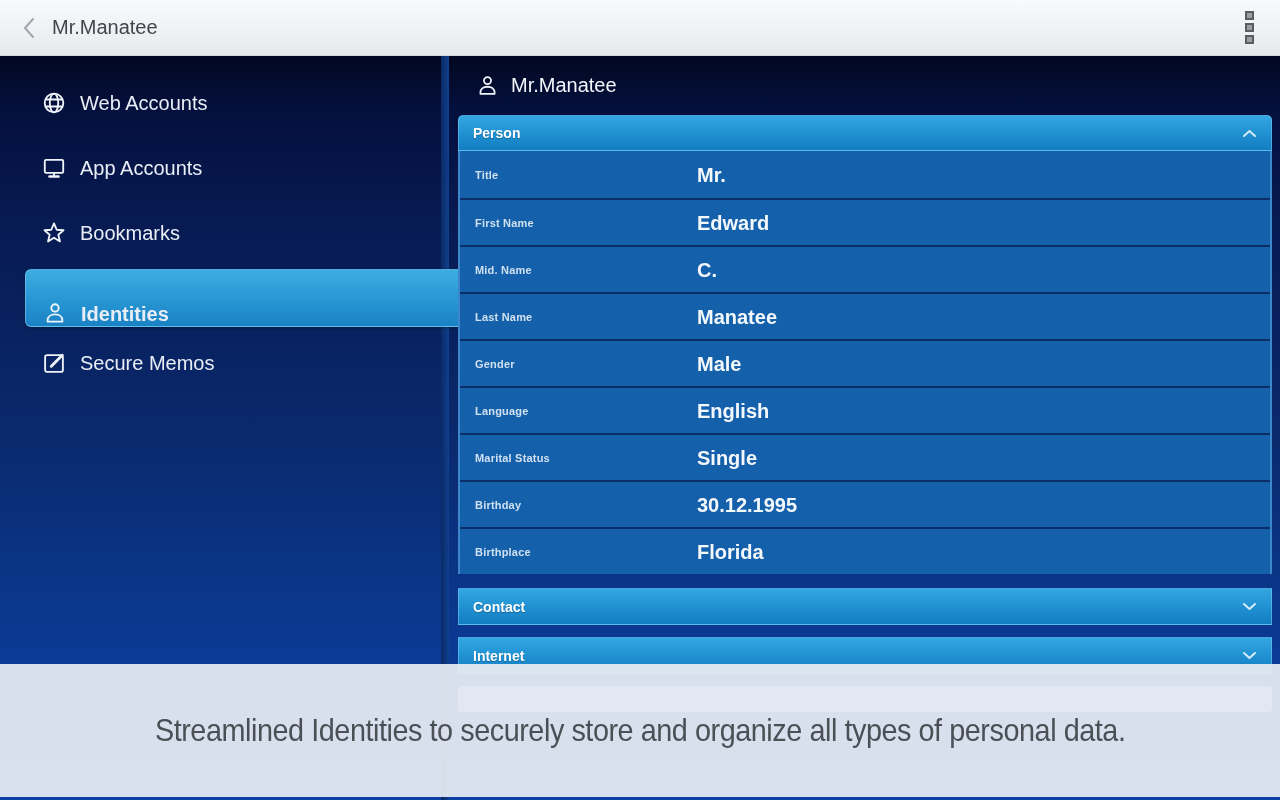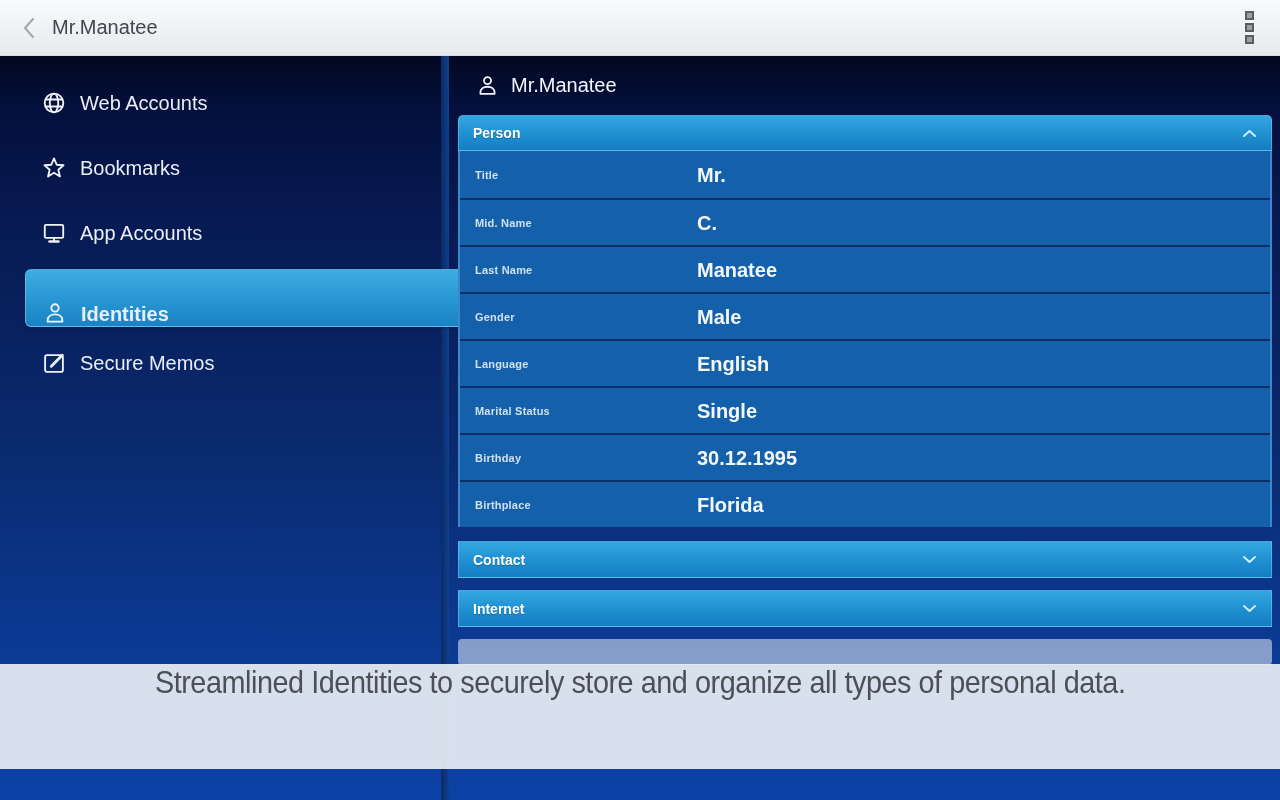--- a/index.html
+++ b/index.html
@@ -73,23 +73,23 @@
   }
   .row { position:relative; height:47px; }
   .row + .row { border-top:2px solid #0a2f68; }
   .row .r-label { position:absolute; left:15px; top:50%; transform:translateY(-50%); font-size:11px; font-weight:bold; color:#cfe0f0; letter-spacing:0.2px; }
   .row .r-value { position:absolute; left:237px; top:50%; transform:translateY(-50%); font-size:20px; color:#f3f8fc;font-weight:bold; }
 
   .obscured-bar { height:26px; margin-top:12px; border-radius:4px; background:rgba(255,255,255,0.5); }
 
   
   .caption-overlay {
-    position:absolute; left:0; top:608px; width:1280px; height:105px; z-index:5;
+    position:absolute; left:0; top:608px; width:1280px; height:133px; z-index:5;
     background:rgba(233,237,243,0.93);
-    display:flex; justify-content:center;
+    display:flex; align-items:center; justify-content:center;
   }
   .caption-text {
     font-size:32px; color:#4a5056; letter-spacing:-0.5px;
     transform:scaleX(0.9); transform-origin:center; white-space:nowrap;
   }
 </style>
 </head>
 <body>
 
 <div class="topbar">
@@ -119,35 +119,35 @@
           <line x1="4.6" y1="8.8" x2="19.4" y2="8.8"></line>
           <line x1="4.6" y1="15.2" x2="19.4" y2="15.2"></line>
         </svg>
       </span>
       <span class="side-label">Web Accounts</span>
     </div>
 
     <div class="side-item">
       <span class="icon-box">
         <svg class="icn" width="26" height="26" viewBox="0 0 24 24">
-          <path d="M12 3.2 L14.5 9 L20.8 9.5 L16 13.6 L17.5 19.8 L12 16.4 L6.5 19.8 L8 13.6 L3.2 9.5 L9.5 9 Z"></path>
-        </svg>
-      </span>
-      <span class="side-label">Bookmarks</span>
-    </div>
-
-    <div class="side-item">
-      <span class="icon-box">
-        <svg class="icn" width="26" height="26" viewBox="0 0 24 24">
           <rect x="3.5" y="4.5" width="17" height="12" rx="1.2"></rect>
           <line x1="12" y1="16.5" x2="12" y2="19.2"></line>
           <line x1="7.8" y1="19.8" x2="16.2" y2="19.8" stroke-width="2.2"></line>
         </svg>
       </span>
       <span class="side-label">App Accounts</span>
+    </div>
+
+    <div class="side-item">
+      <span class="icon-box">
+        <svg class="icn" width="26" height="26" viewBox="0 0 24 24">
+          <path d="M12 3.2 L14.5 9 L20.8 9.5 L16 13.6 L17.5 19.8 L12 16.4 L6.5 19.8 L8 13.6 L3.2 9.5 L9.5 9 Z"></path>
+        </svg>
+      </span>
+      <span class="side-label">Bookmarks</span>
     </div>
 
     <div class="side-item selected">
       <span class="icon-box">
         <svg class="icn" width="26" height="26" viewBox="0 0 24 24" stroke-width="1.9">
           <circle cx="12" cy="7.3" r="3.4"></circle>
           <path d="M5.2 20 v-1.2 c0-3.6 3-5.6 6.8-5.6 s6.8 2 6.8 5.6 V20 z"></path>
         </svg>
       </span>
       <span class="side-label">Identities</span>
@@ -182,20 +182,24 @@
           </svg>
       </span>
     </div>
 
     <div class="rows">
       <div class="row">
         <span class="r-label">Title</span>
         <span class="r-value">Mr.</span>
       </div>
       <div class="row">
+        <span class="r-label">First Name</span>
+        <span class="r-value">Edward</span>
+      </div>
+      <div class="row">
         <span class="r-label">Mid. Name</span>
         <span class="r-value">C.</span>
       </div>
       <div class="row">
         <span class="r-label">Last Name</span>
         <span class="r-value">Manatee</span>
       </div>
       <div class="row">
         <span class="r-label">Gender</span>
         <span class="r-value">Male</span>

